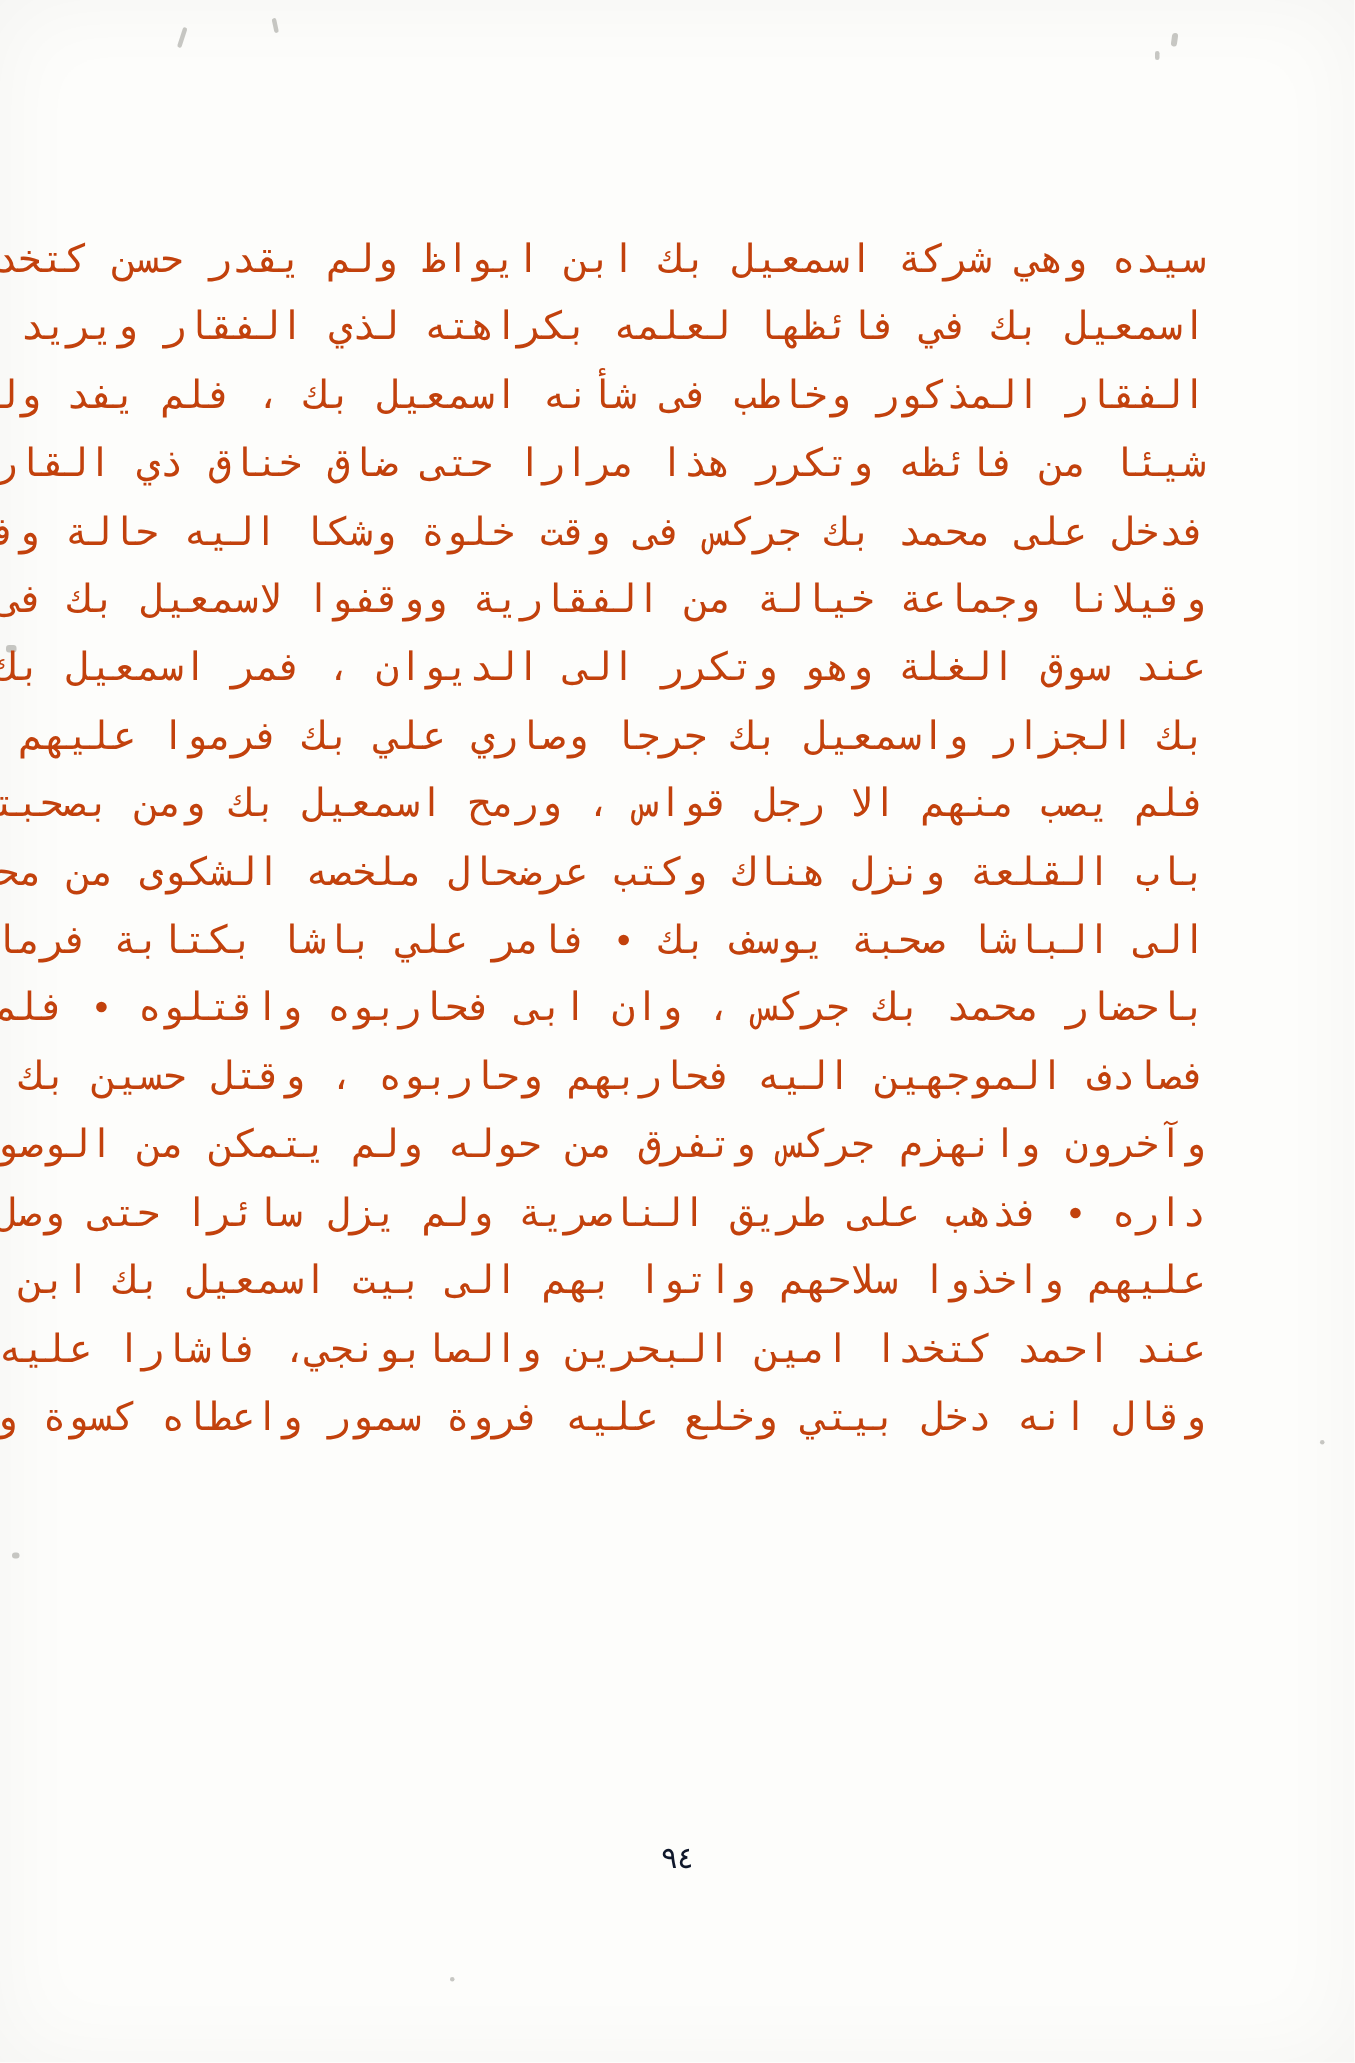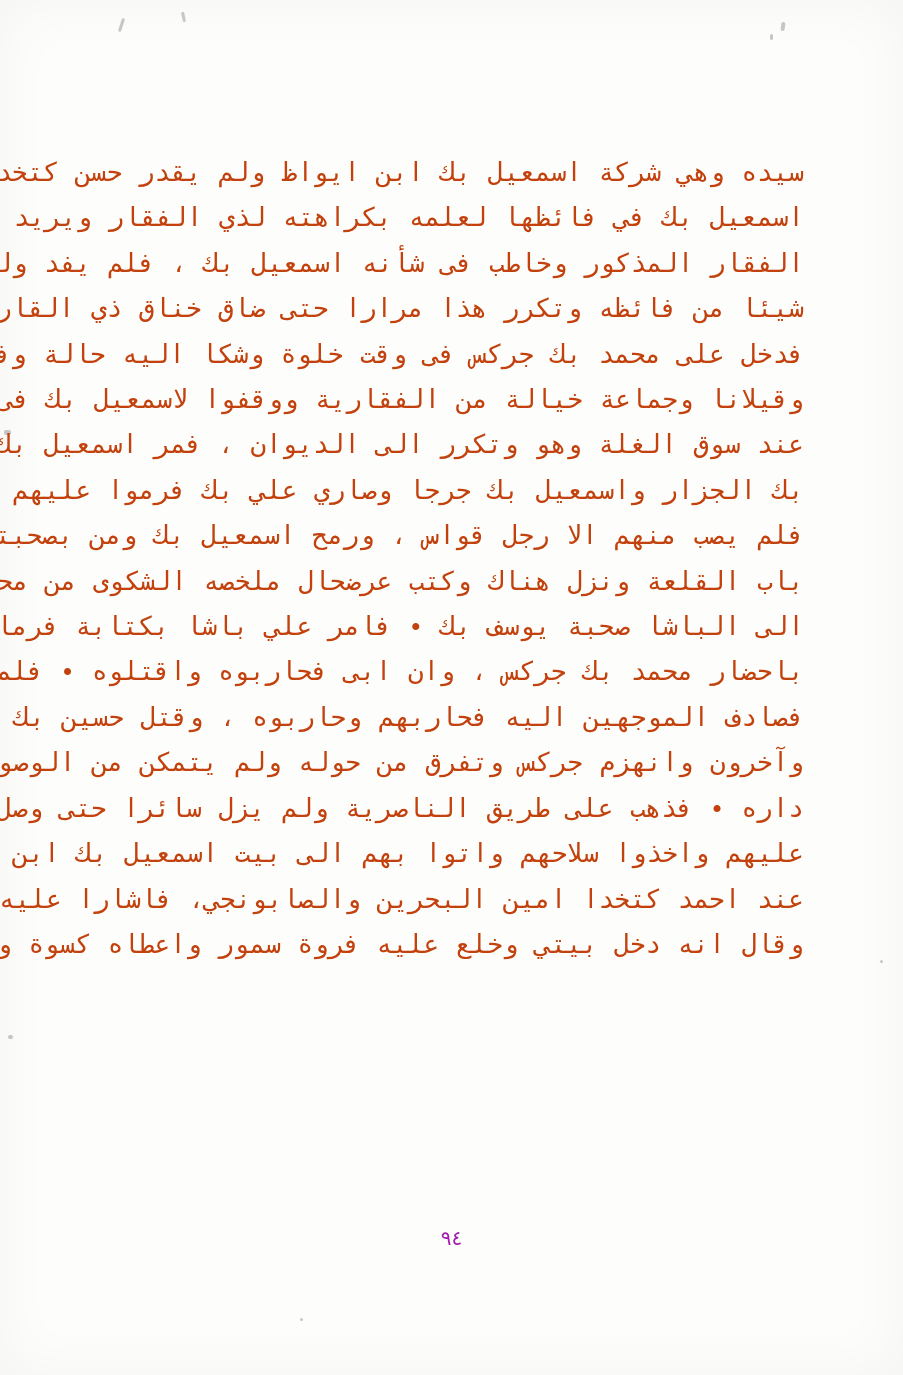--- a/index.html
+++ b/index.html
@@ -60,21 +60,21 @@
     text-align-last: justify;
   }
   .page-number {
     position: absolute;
     left: 0;
     right: 0;
     top: 1226px;
     text-align: center;
     font-family: "DejaVu Sans", sans-serif;
     font-size: 20px;
-    color: #a21caf;
+    color: #0f172a;
     direction: rtl;
   }
   
   .text-block { text-rendering: optimizeLegibility; }
 </style>
 </head>
 <body>
 
 <div class="page">
 

